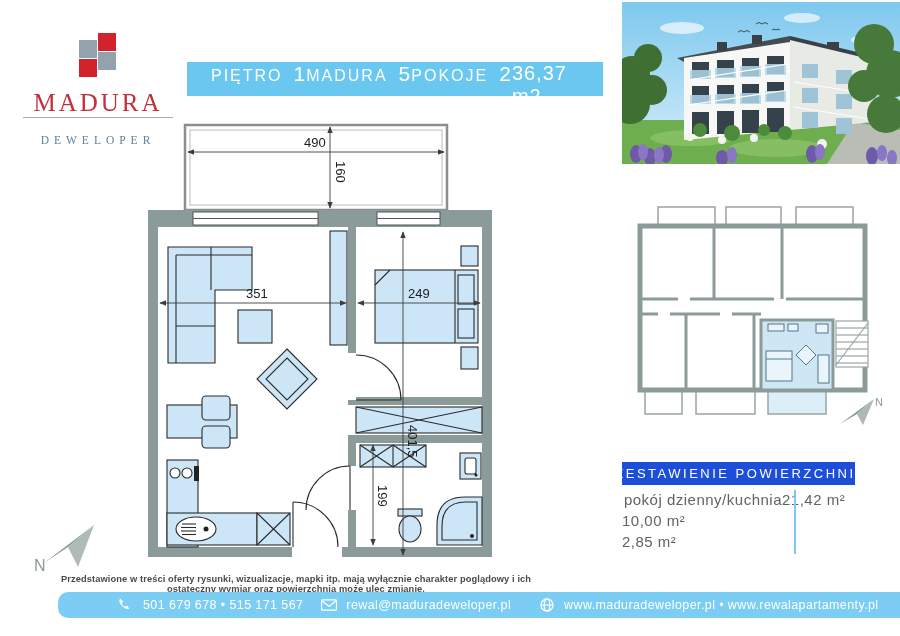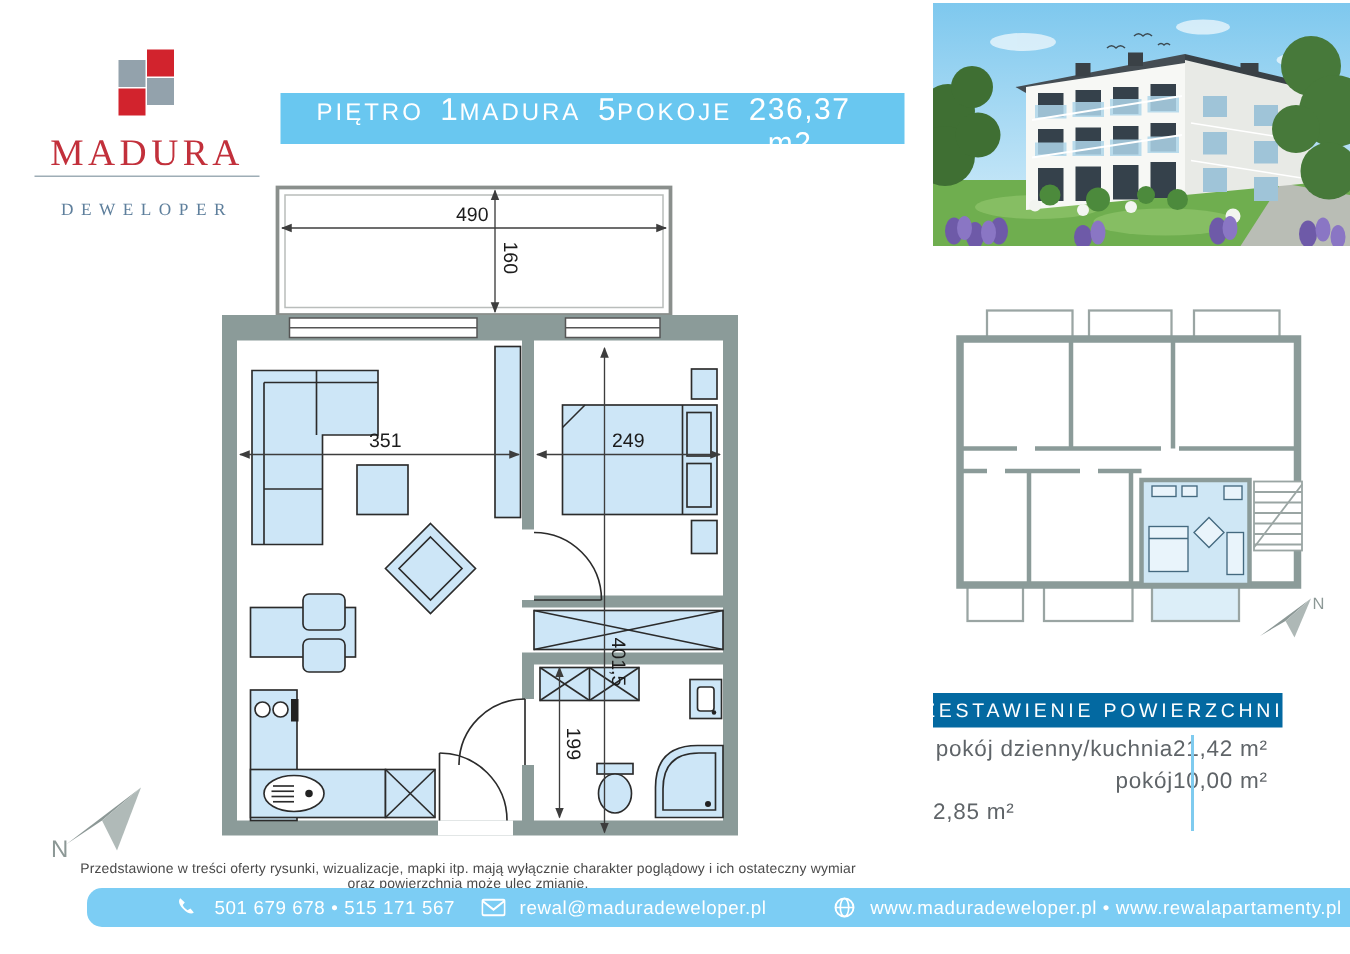--- a/index.html
+++ b/index.html
@@ -30,38 +30,38 @@
   .barea{font-size:20px;letter-spacing:1px;}
 
   
   .photo{position:absolute;left:622px;top:2px;width:278px;height:162px;}
 
   
   .mainplan{position:absolute;left:30px;top:113px;width:495px;height:465px;}
   .miniplan{position:absolute;left:628px;top:193px;width:260px;height:240px;}
 
   
-  .areas-banner{position:absolute;left:622px;top:462px;width:233px;height:23px;background:#0369a1;
+  .areas-banner{position:absolute;left:622px;top:462px;width:233px;height:23px;background:#1d4ed8;
                 display:flex;align-items:center;justify-content:center;color:#fff;
                 font-size:13px;letter-spacing:2.5px;white-space:nowrap;}
   .areas-table{position:absolute;left:622px;top:489px;width:250px;color:#5f6468;font-size:15px;}
   .arow{display:grid;grid-template-columns:160px 88px;line-height:21px;}
   .alabel{text-align:right;letter-spacing:0.5px;}
   .avalue{text-align:left;letter-spacing:0.5px;}
   .adivider{position:absolute;left:172px;top:1px;width:2px;height:64px;background:#7fcbef;}
 
   
-  .disclaimer{position:absolute;left:52px;top:574px;width:520px;text-align:center;
-              font-size:9.3px;color:#4a4a4a;letter-spacing:0.1px;}
+  .disclaimer{position:absolute;left:36px;top:574px;width:520px;text-align:center;
+              font-size:9.3px;color:#4a4a4a;letter-spacing:0.1px;font-weight:bold;}
   .footer{position:absolute;left:58px;top:592px;width:888px;height:26px;background:#7ccdf4;
           display:flex;align-items:center;box-sizing:border-box;padding-left:60px;
           color:#ffffff;font-size:12.5px;letter-spacing:0.4px;white-space:nowrap;border-radius:10px;}
   .fgroup{display:flex;align-items:center;gap:9px;}
   .fg1{margin-right:18px;}
-  .fg2{margin-right:44px;}
+  .fg2{margin-right:28px;}
   .ficon{display:inline-flex;width:16px;height:14px;}
 </style>
 </head>
 <body>
 
 <div class="page">
 
   <div class="logo">
     <div class="logo-squares">
       <div class="sq sq1"></div>
@@ -411,21 +411,20 @@
   <div class="areas-banner">
     <span>ZESTAWIENIE POWIERZCHNI:</span>
   </div>
   <div class="areas-table">
     <div class="adivider"></div>
     <div class="arow">
       <span class="alabel">pokój dzienny/kuchnia</span>
       <span class="avalue">21,42 m²</span>
     </div>
     <div class="arow">
-      <span class="alabel">pokój</span>
       <span class="avalue">10,00 m²</span>
     </div>
     <div class="arow">
       <span class="avalue">2,85 m²</span>
     </div>
   </div>
 
   <div class="disclaimer">Przedstawione w treści oferty rysunki, wizualizacje, mapki itp. mają wyłącznie charakter poglądowy i ich ostateczny wymiar oraz powierzchnia może ulec zmianie.</div>
 
   <div class="footer">

